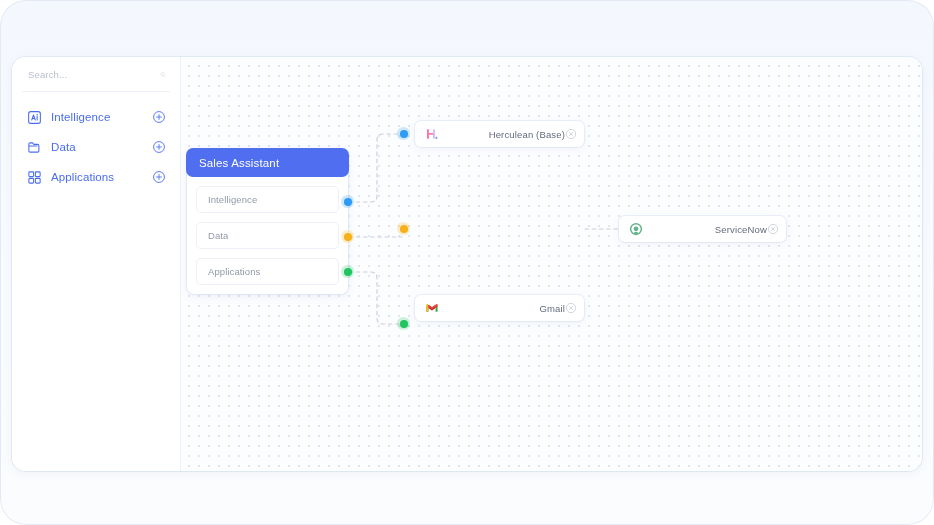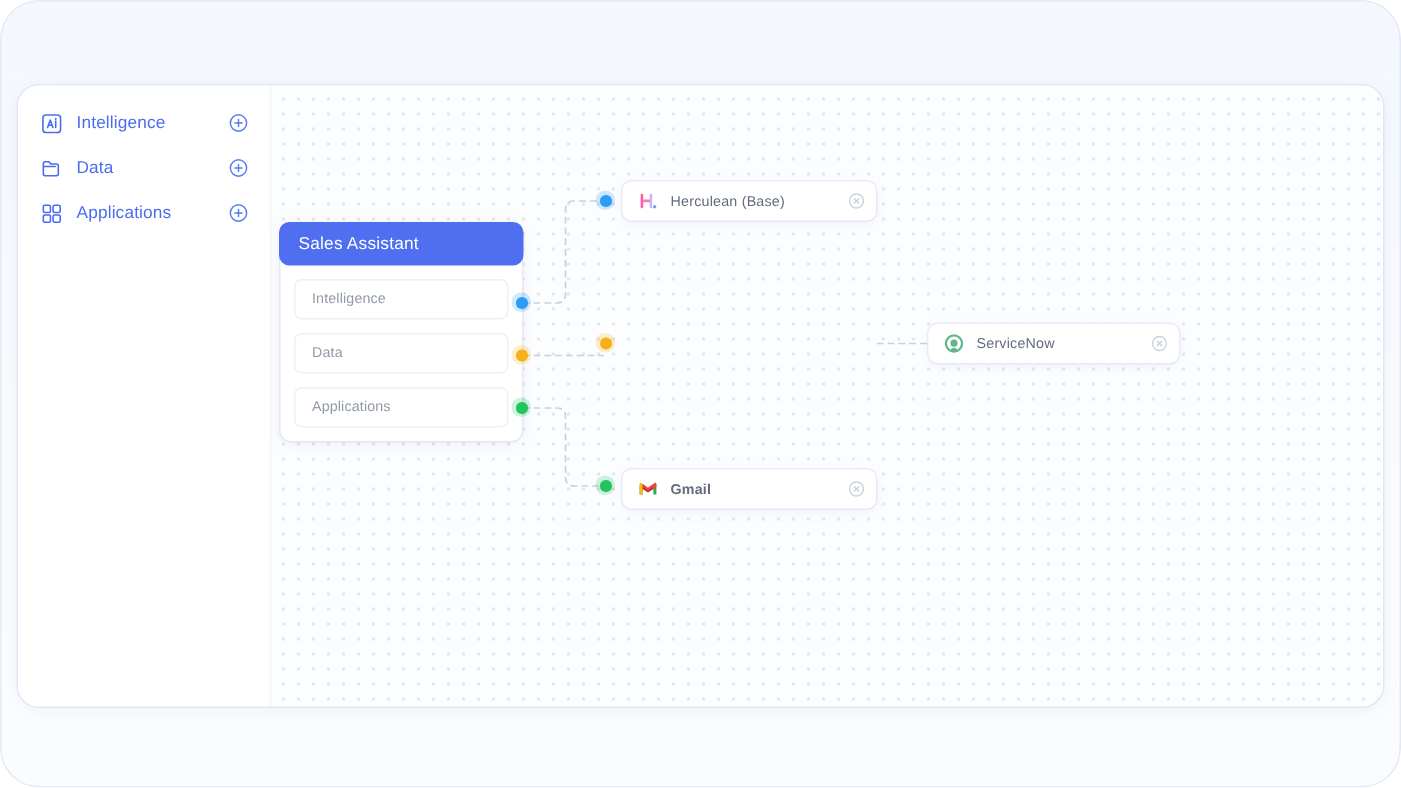--- a/index.html
+++ b/index.html
@@ -140,29 +140,30 @@
   
   .srv-node {
     position: absolute;
     height: 26px;
     background: #ffffff;
     border-radius: 6px;
     box-shadow: 0 2px 8px rgba(125,145,195,0.11), 0 0 0 1px rgba(234,239,249,0.95);
     display: flex;
     align-items: center;
     padding: 0 7px 0 10px;
+    text-align: right;
   }
   .srv-ico { width: 14px; height: 14px; flex: 0 0 14px; margin-right: 8px; display:block; }
   .srv-label { font-size: 9.5px; color: #636b7c; flex: 1; letter-spacing: .15px; }
   .srv-close { width: 12px; height: 12px; flex: 0 0 12px; opacity: .85; }
 
   #node-herculean { left: 234px; top: 64px; width: 169px; }
   #node-salesforce { left: 234px; top: 159px; width: 169px; }
   #node-servicenow { left: 438px; top: 159px; width: 167px; }
-  #node-gmail      { left: 234px; top: 256px; width: 169px; font-weight: bold; }
+  #node-gmail      { left: 234px; top: 238px; width: 169px; }
 
   
   .port {
     position: absolute;
     width: 7.5px; height: 7.5px;
     border-radius: 50%;
     z-index: 4;
   }
   .port::after {
     content: "";
@@ -187,20 +188,27 @@
 </head>
 <body>
 
 <div id="window-frame">
   <div id="window-inner"></div>
 
   <div id="app-panel">
 
     <div id="sidebar">
 
+      <div class="search-row">
+        <input class="search-input" value="" placeholder="Search..." style="">
+        <svg class="search-icon" viewBox="0 0 24 24" fill="none" stroke="#b6bdca" stroke-width="1.9">
+          <circle cx="10.5" cy="10.5" r="7"></circle>
+            <line x1="15.8" y1="15.8" x2="21" y2="21" stroke-linecap="round"></line>
+        </svg>
+      </div>
 
       <div class="nav-list">
 
         <div class="nav-item">
           <svg class="nav-ico" viewBox="0 0 24 24" fill="none" stroke="#4a6cf0" stroke-width="1.7">
             <rect x="2.6" y="2.6" width="18.8" height="18.8" rx="3.4"></rect>
             <path d="M7.6 16 L10.4 8 L13.2 16 M8.5 13.6 H12.4" stroke-linecap="round" stroke-linejoin="round"></path>
             <line x1="16.2" y1="9.2" x2="16.2" y2="16" stroke-linecap="round"></line>
             <circle cx="16.2" cy="6.9" r="1.05" fill="#4a6cf0" stroke="none"></circle>
           </svg>

